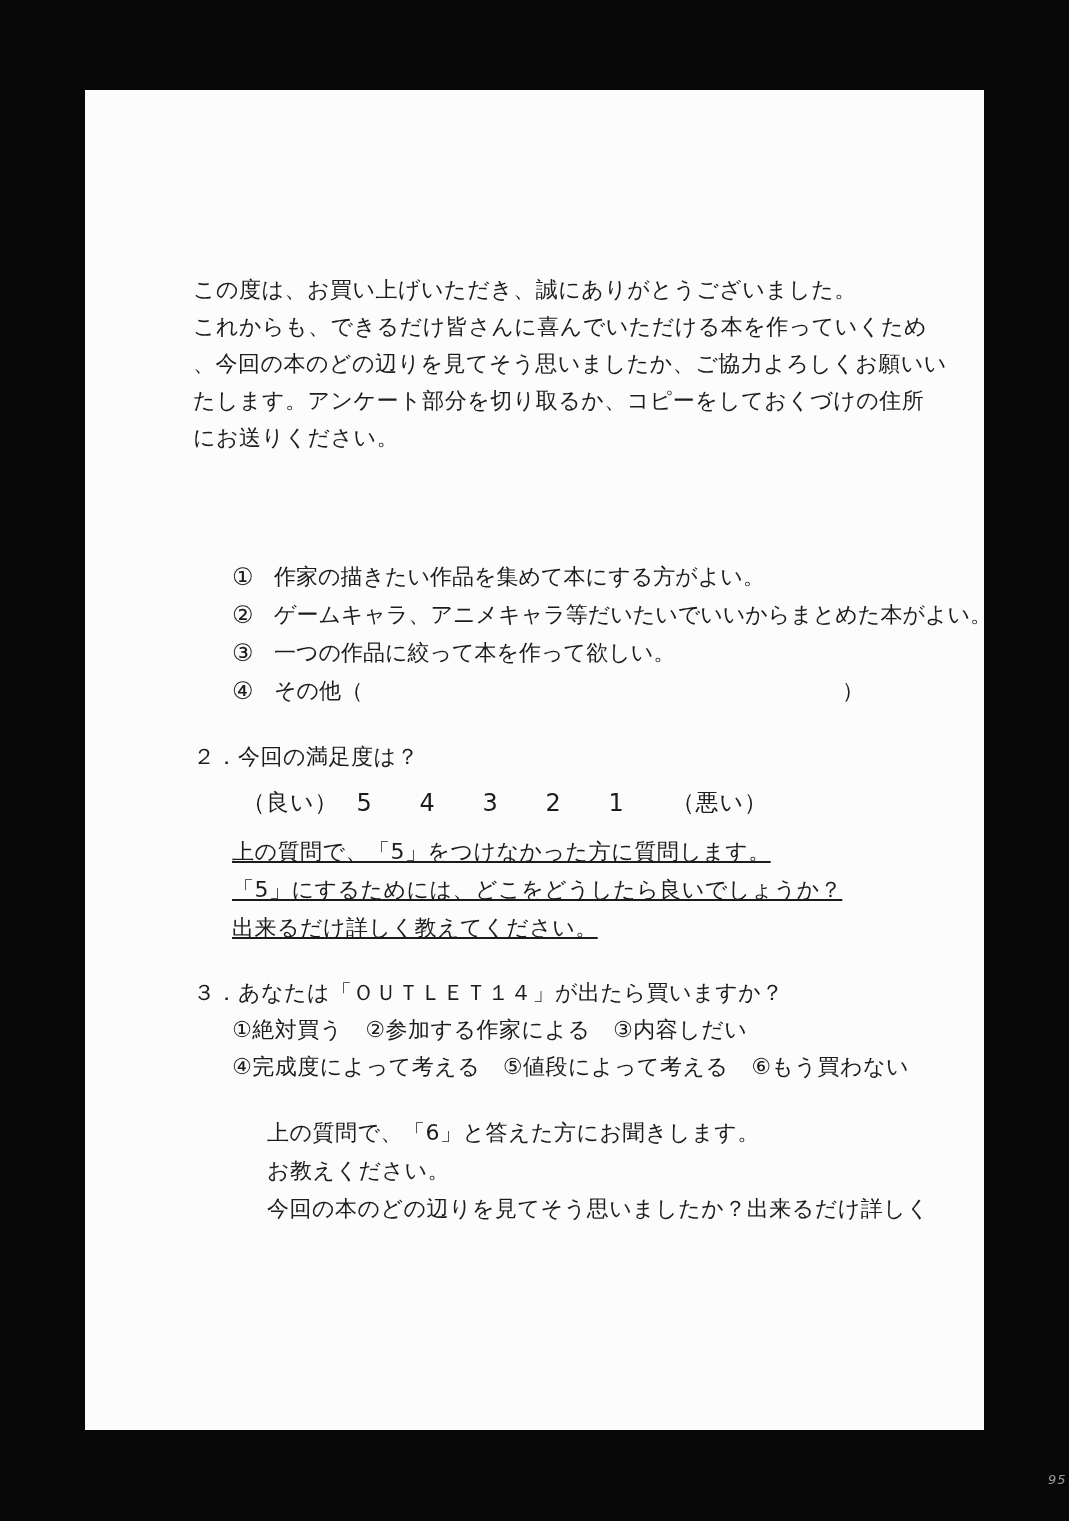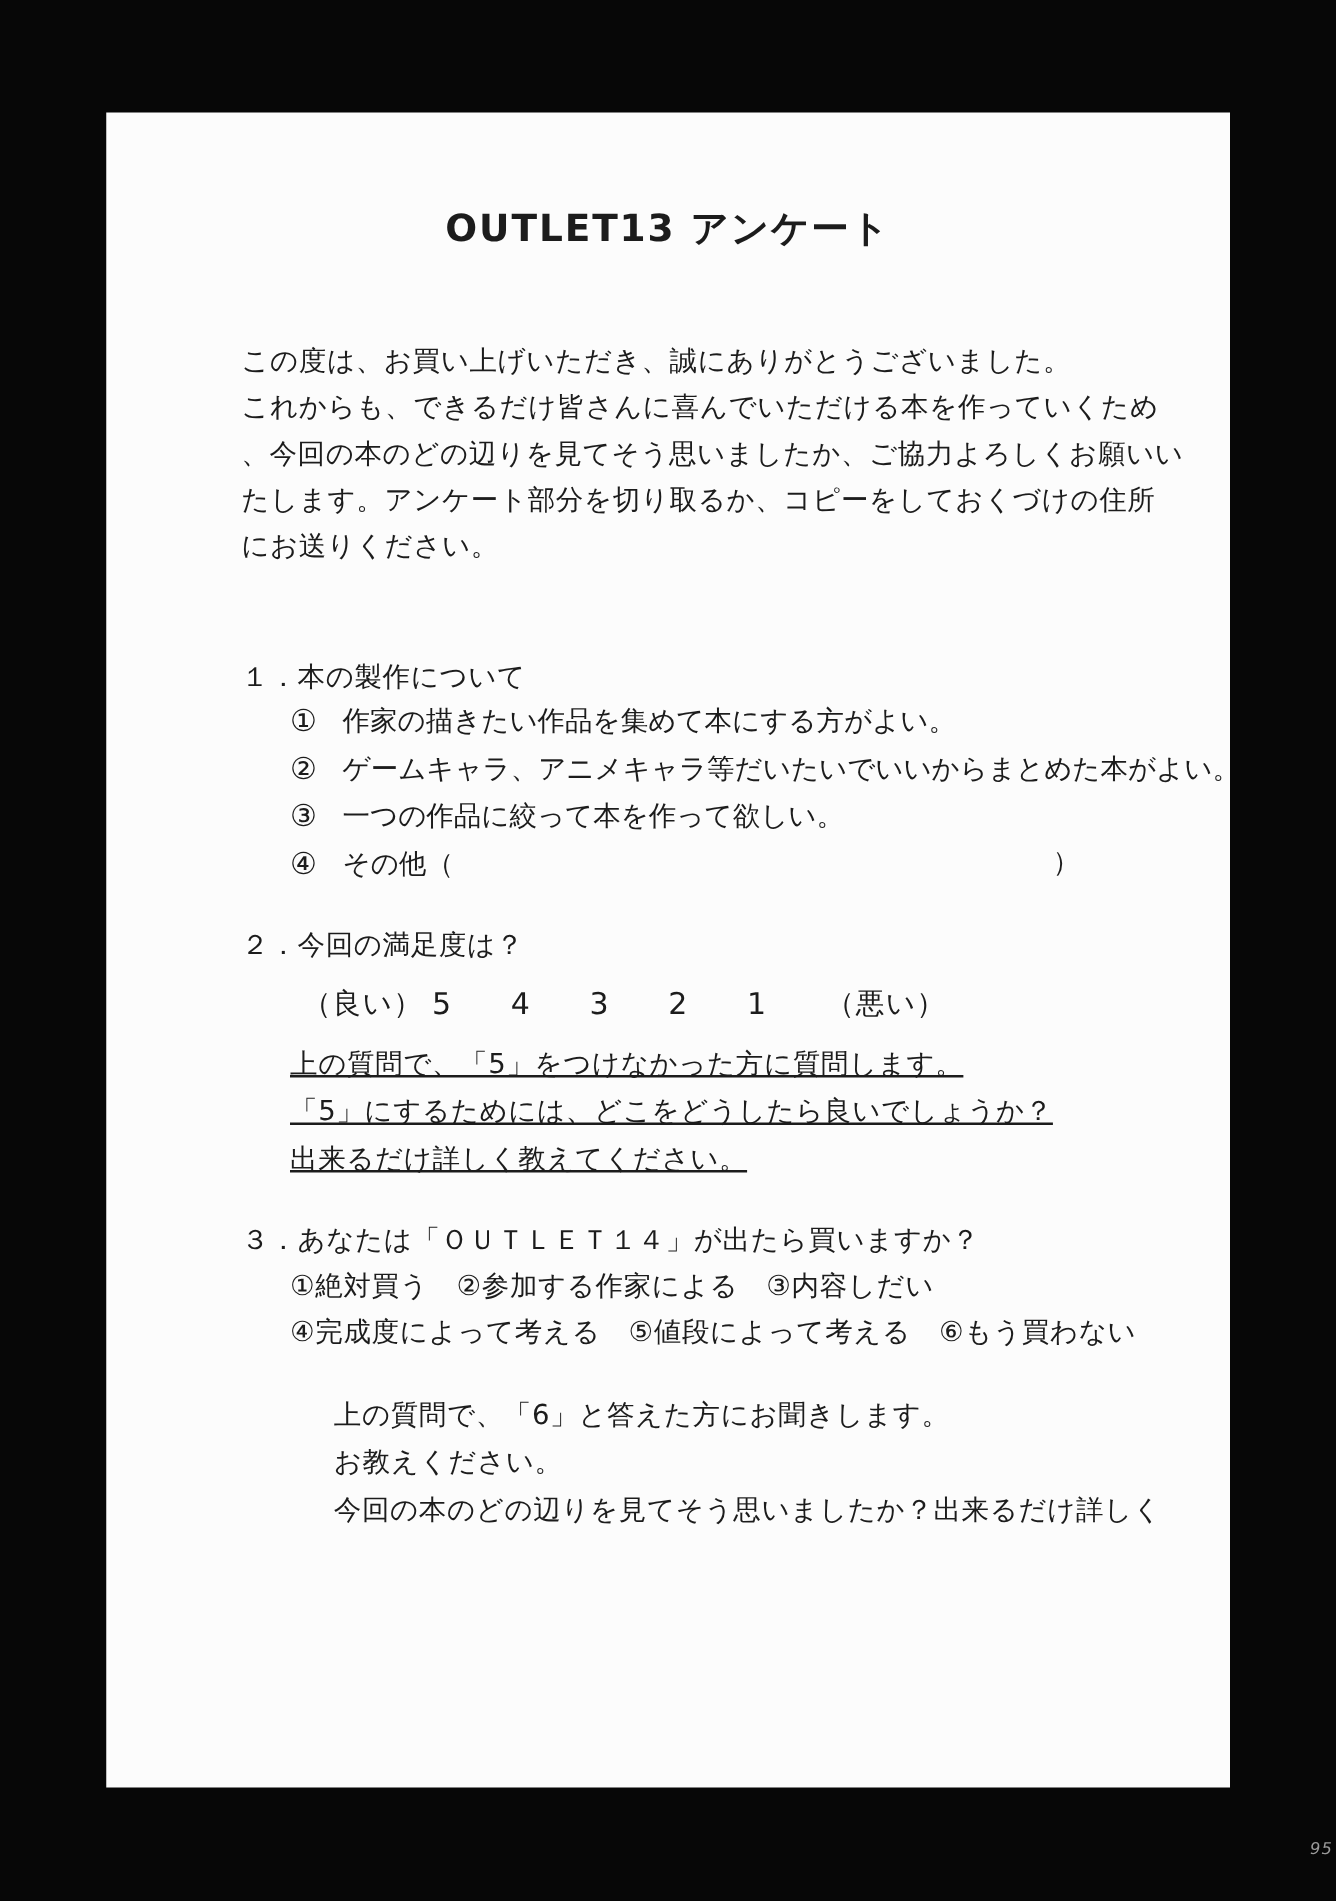--- a/index.html
+++ b/index.html
@@ -83,21 +83,21 @@
     position: absolute;
     left: 157px;
     top: 694px;
     display: flex;
     align-items: center;
     height: 37px;
     font-size: 23px;
     white-space: nowrap;
   }
   .scale-row .scale-label { letter-spacing: 1px; }
-  .scale-row .good { margin-right: 7px; }
+  .scale-row .good { margin-right: 18px; }
   .scale-row .scale-num {
     display: inline-block;
     width: 63px;
     font-size: 24px;
   }
   .follow-lines {
     position: absolute;
     left: 147px;
     font-size: 22px;
     line-height: 38px;
@@ -115,31 +115,29 @@
     color: #9a9a9a;
     letter-spacing: 1px;
     font-style: italic;
   }
 </style>
 </head>
 <body>
 
 <div class="page">
 
-  <div class="title">OUTLET13 アンケート</div>
 
   <div class="intro">
     <div>この度は、お買い上げいただき、誠にありがとうございました。</div>
     <div>これからも、できるだけ皆さんに喜んでいただける本を作っていくため</div>
     <div>、今回の本のどの辺りを見てそう思いましたか、ご協力よろしくお願いい</div>
     <div>たします。アンケート部分を切り取るか、コピーをしておくづけの住所</div>
     <div>にお送りください。</div>
   </div>
 
-  <div class="q-heading q1-heading">１．本の製作について</div>
 
   <div class="q1-options">
     <div class="q1-option">
       <span class="num">①</span>
       <span>作家の描きたい作品を集めて本にする方がよい。</span>
     </div>
     <div class="q1-option">
       <span class="num">②</span>
       <span>ゲームキャラ、アニメキャラ等だいたいでいいからまとめた本がよい。</span>
     </div>

